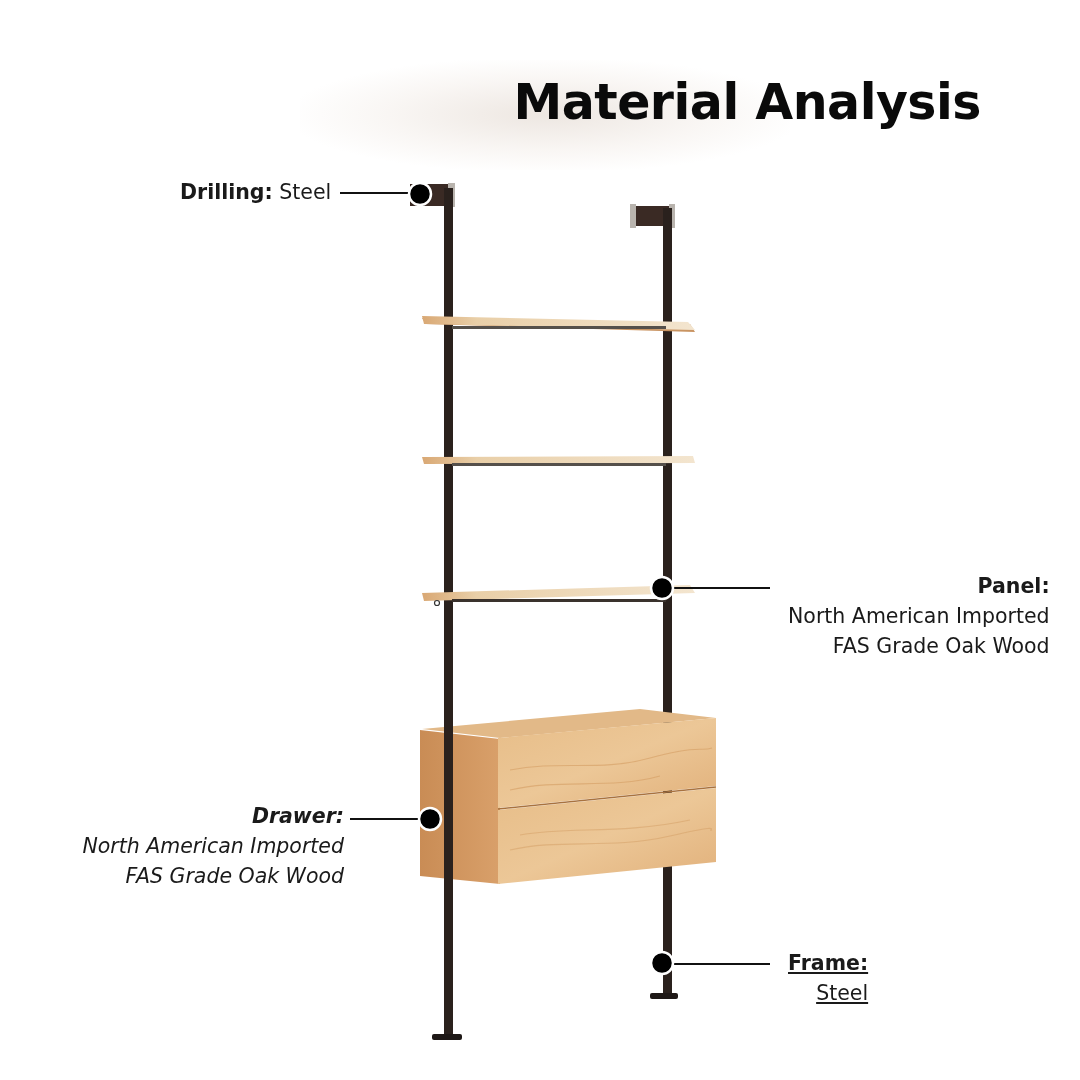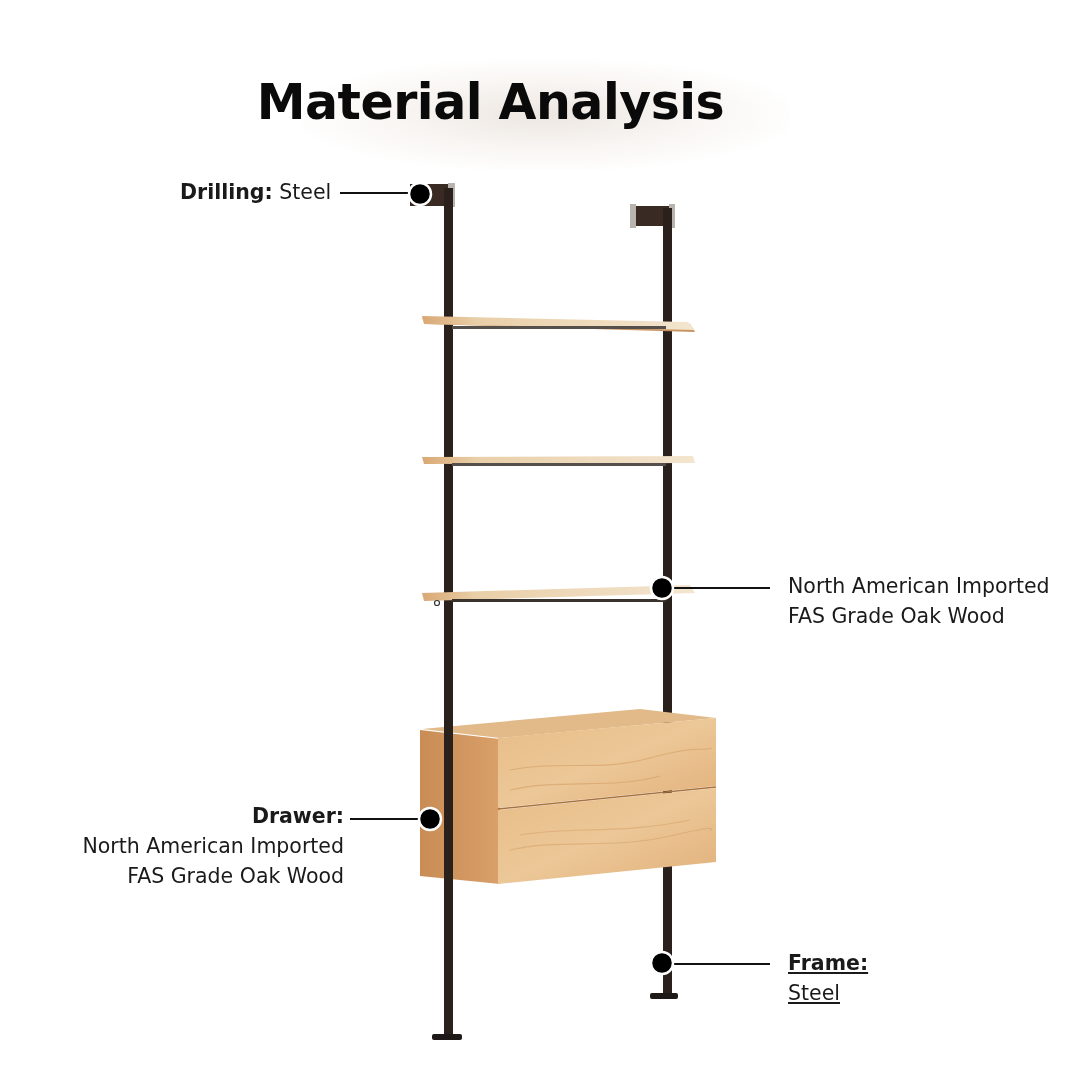--- a/index.html
+++ b/index.html
@@ -1,24 +1,24 @@
 <!DOCTYPE html>
 <html><head>
 <meta charset="utf-8">
 <style>
   html, body { margin:0; padding:0; }
   body { width:1080px; height:1080px; background:#ffffff; position:relative; overflow:hidden;
          font-family:"DejaVu Sans", "Liberation Sans", sans-serif; color:#111; }
   .title-glow { position:absolute; left:300px; top:60px; width:490px; height:110px;
          background:radial-gradient(ellipse at center, rgba(235,228,222,0.9) 0%, rgba(245,240,236,0.6) 45%, rgba(255,255,255,0) 75%); }
-  .title { position:absolute; left:0; width:981px; top:74px; text-align:center;
+  .title { position:absolute; left:0; width:981px; top:74px; text-align:right;
          font-size:49px; font-weight:bold; letter-spacing:-0.5px; color:#0a0a0a; }
-  .label { position:absolute; font-size:20.5px; line-height:30px; color:#1a1a1a; }
+  .label { position:absolute; font-size:20.5px; line-height:30px; color:#1a1a1a;text-align:right; }
   .label .key { font-weight:bold; }
-  .right-align { text-align:right; }
+  .right-align { text-align:right;font-style:italic; }
   svg.art { position:absolute; left:0; top:0; }
 </style>
 </head>
 <body>
 
 <div class="title-glow"></div>
 <div class="title">Material Analysis</div>
 
 <svg class="art" width="1080" height="1080" viewBox="0 0 1080 1080">
   <defs>
@@ -99,20 +99,21 @@
   <circle cx="430" cy="819" r="11" fill="#000" stroke="#fff" stroke-width="2.5"></circle>
   <circle cx="662" cy="963" r="11" fill="#000" stroke="#fff" stroke-width="2.5"></circle>
 </svg>
 
 <div class="label" style="left:180px; top:177px;">
   <span class="key">Drilling:</span>
   <span>Steel</span>
 </div>
 
 <div class="label" style="left:788px; top:571px;">
+  <div class="key">Panel:</div>
   <div>North American Imported</div>
   <div>FAS Grade Oak Wood</div>
 </div>
 
 <div class="label right-align" style="left:60px; width:284px; top:801px;">
   <div class="key">Drawer:</div>
   <div>North American Imported</div>
   <div>FAS Grade Oak Wood</div>
 </div>
 

